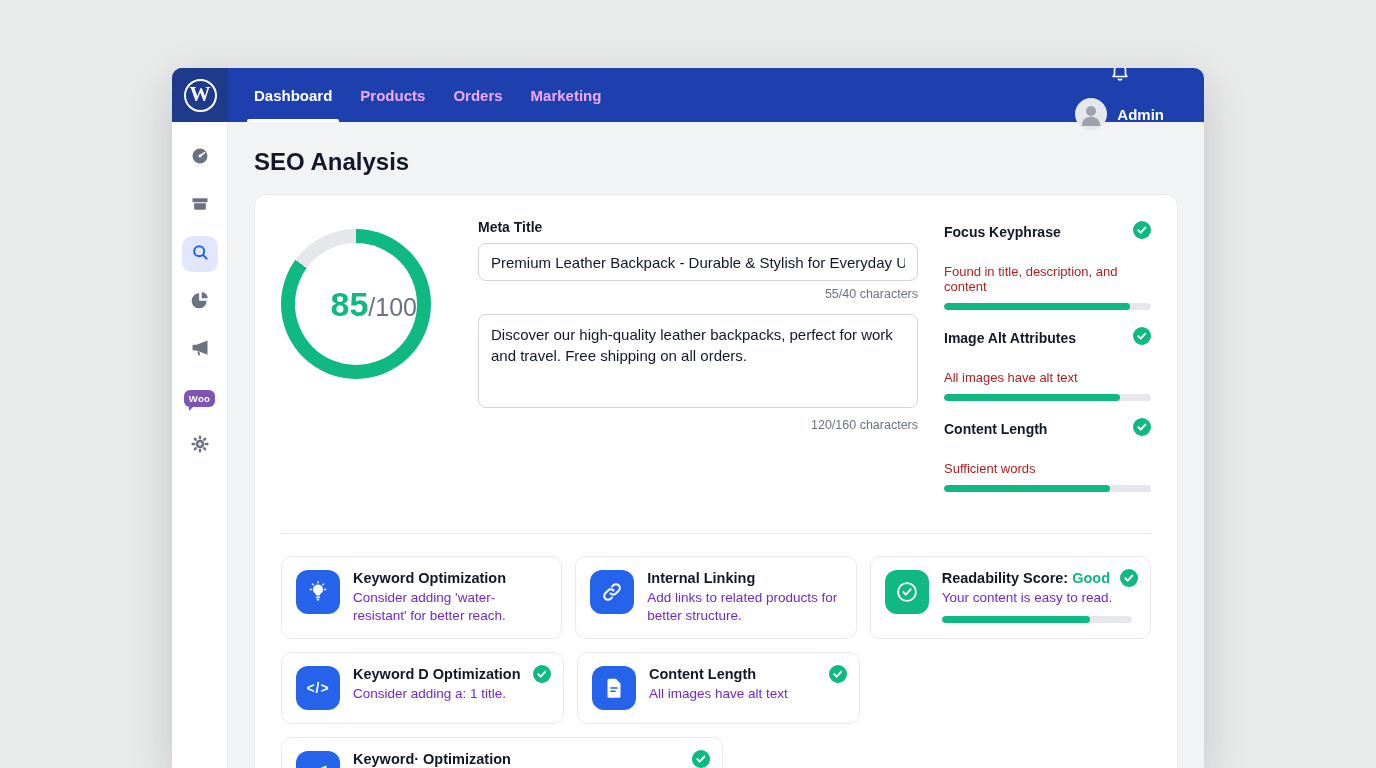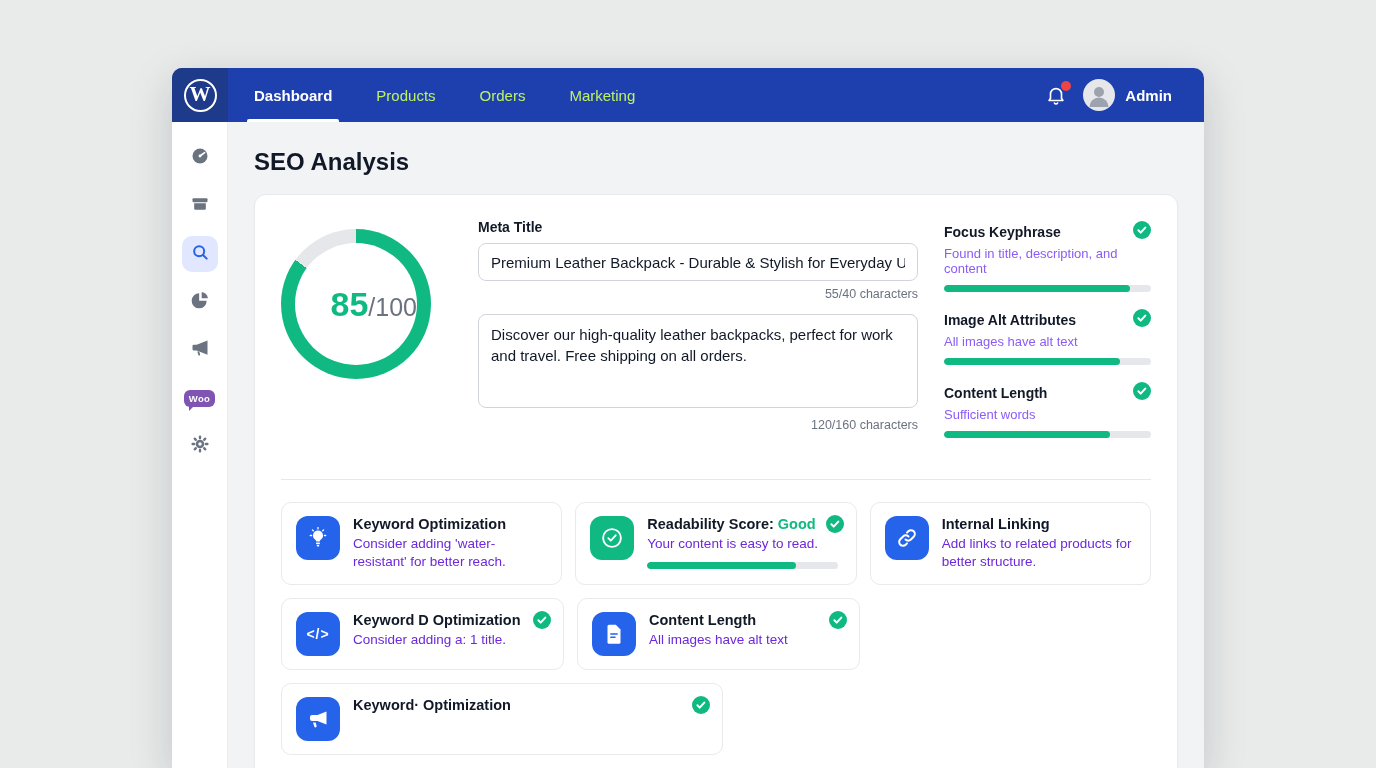--- a/index.html
+++ b/index.html
@@ -15,27 +15,27 @@
     background:#f2f3f5; border-radius:10px 10px 0 0;
     box-shadow:0 14px 44px rgba(15,23,42,.18);
     overflow:hidden;
   }
   
   .navbar { height:54px; background:#1e40af; display:flex; align-items:center; position:relative; }
   .logo-box { width:56px; height:54px; background:#1e3a8a; display:flex; align-items:center; justify-content:center; flex:0 0 56px; }
   .wp-circle { width:33px; height:33px; border-radius:50%; border:2px solid #fff; color:#fff;
     display:flex; align-items:center; justify-content:center;
     font-family:"Liberation Serif","DejaVu Serif",serif; font-size:21px; font-weight:700; line-height:1; padding-bottom:2px; }
-  .nav-items { display:flex; margin-left:26px; gap:44px; height:100%; align-items:center; }
-  .nav-item { color:#bef264; font-size:15px; font-weight:400; position:relative; height:100%;
+  .nav-items { display:flex; margin-left:26px; gap:28px; height:100%; align-items:center; }
+  .nav-item { color:#f0abfc; font-size:15px; font-weight:700; position:relative; height:100%;
     display:flex; align-items:center; cursor:pointer; }
   .nav-item.active { color:#fff; font-weight:600; }
   .nav-item.active::after { content:""; position:absolute; left:-7px; right:-7px; bottom:0; height:3px;
     background:#fff; border-radius:2px 2px 0 0; }
-  .nav-right { margin-left:auto; display:flex; align-items:center; gap:16px; padding-right:32px; }
+  .nav-right { margin-left:auto; display:flex; align-items:center; gap:16px; padding-right:40px;flex-direction:column; }
   .bell-wrap { position:relative; width:22px; height:22px; cursor:pointer; }
   .bell-dot { position:absolute; top:-3px; right:-4px; width:10px; height:10px; background:#ef4444; border-radius:50%; }
   .user { display:flex; align-items:center; gap:10px; color:#fff; font-size:15px; font-weight:600; cursor:pointer; }
   .avatar { width:32px; height:32px; border-radius:50%; background:#e5e7eb; overflow:hidden; display:flex; align-items:flex-end; justify-content:center; }
   
   .sidebar { position:absolute; left:0; top:54px; bottom:0; width:56px; background:#fff;
     border-right:1px solid #ebedf0; display:flex; flex-direction:column; align-items:center; padding-top:18px; gap:12px; }
   .side-item { width:36px; height:36px; border-radius:10px; display:flex; align-items:center; justify-content:center;
     color:#6b7280; cursor:pointer; }
   .side-item.active { background:#e0e7ff; color:#2563eb; }
@@ -61,21 +61,21 @@
   .text-input { width:100%; height:38px; border:1px solid #d1d5db; border-radius:8px; padding:0 12px;
     font-size:15px; color:#111827; font-family:inherit; background:#fff; }
   .char-count { text-align:right; font-size:12.5px; color:#6b7280; margin:6px 0 13px; }
   .textarea { width:100%; height:94px; border:1px solid #d1d5db; border-radius:8px; padding:9px 12px;
     font-size:15px; line-height:1.4; color:#111827; font-family:inherit; resize:none; background:#fff; }
   
   .checks-col { flex:1; padding-top:2px; }
   .check-item { margin-bottom:17px; }
   .check-head { display:flex; align-items:center; justify-content:space-between; }
   .check-title { font-size:14px; font-weight:700; }
-  .check-sub { font-size:13px; color:#8b5cf6; margin:3px 0 9px; }
+  .check-sub { font-size:13px; color:#b91c1c; margin:21px 0 9px; }
   .track { height:7px; background:#e5e7eb; border-radius:4px; overflow:hidden; }
   .fill { height:100%; background:#10b981; border-radius:4px; }
   .divider { border:none; border-top:1px solid #e5e7eb; margin:24px 0 22px; }
   
   .sugg-title { font-size:19px; font-weight:700; margin-bottom:16px; }
   .sugg-row { display:flex; gap:13px; margin-bottom:13px; }
   .s-card { position:relative; background:#fff; border:1px solid #e8eaee; border-radius:10px;
     padding:13px 14px; display:flex; gap:13px; width:283px; align-items:flex-start; cursor:pointer; }
   .s-card.wide { width:442px; }
   .icon-box { flex:0 0 44px; height:44px; border-radius:12px; display:flex; align-items:center; justify-content:center; }
@@ -283,52 +283,52 @@
                 </g>
               </svg>
           </div>
           <div class="s-content">
             <div class="s-title"><span>Keyword Optimization</span><span class="accent"></span></div>
             <div class="s-desc">Consider adding 'water-resistant' for better reach.</div>
           </div>
         </div>
 
         <div class="s-card">
+          <div class="icon-box icon-blue">
+            <svg width="24" height="24" viewBox="0 0 24 24" fill="none" stroke="#fff" stroke-width="2" stroke-linecap="round">
+                <path d="M10.5 13.5a3.8 3.8 0 0 0 5.4 0l2.8-2.8a3.8 3.8 0 1 0-5.4-5.4l-1.3 1.3"></path>
+                <path d="M13.5 10.5a3.8 3.8 0 0 0-5.4 0l-2.8 2.8a3.8 3.8 0 1 0 5.4 5.4l1.3-1.3"></path>
+              </svg>
+          </div>
+          <div class="s-content">
+            <div class="s-title"><span>Internal Linking</span><span class="accent"></span></div>
+            <div class="s-desc">Add links to related products for better structure.</div>
+          </div>
+        </div>
+
+        <div class="s-card">
           <div class="icon-box icon-green">
             <svg width="26" height="26" viewBox="0 0 24 24" fill="none" stroke="#fff" stroke-width="1.7" stroke-linecap="round" stroke-linejoin="round">
                 <circle cx="12" cy="12" r="8.2"></circle>
                 <path d="M8.6 12.2l2.3 2.3 4.5-5"></path>
               </svg>
           </div>
           <div class="s-content">
             <div class="s-title"><span>Readability Score:</span><span class="accent">Good</span></div>
             <div class="s-desc">Your content is easy to read.</div>
             <div class="track s-progress">
                 <div class="fill" style="width: 78%;"></div>
               </div>
           </div>
           <span class="s-badge">
             <svg width="18" height="18" viewBox="0 0 18 18">
                 <circle cx="9" cy="9" r="9" fill="#10b981"></circle>
                 <path d="M5.4 9.3l2.3 2.3 4.6-5" stroke="#fff" stroke-width="2" fill="none" stroke-linecap="round" stroke-linejoin="round"></path>
               </svg>
           </span>
-        </div>
-
-        <div class="s-card">
-          <div class="icon-box icon-blue">
-            <svg width="24" height="24" viewBox="0 0 24 24" fill="none" stroke="#fff" stroke-width="2" stroke-linecap="round">
-                <path d="M10.5 13.5a3.8 3.8 0 0 0 5.4 0l2.8-2.8a3.8 3.8 0 1 0-5.4-5.4l-1.3 1.3"></path>
-                <path d="M13.5 10.5a3.8 3.8 0 0 0-5.4 0l-2.8 2.8a3.8 3.8 0 1 0 5.4 5.4l1.3-1.3"></path>
-              </svg>
-          </div>
-          <div class="s-content">
-            <div class="s-title"><span>Internal Linking</span><span class="accent"></span></div>
-            <div class="s-desc">Add links to related products for better structure.</div>
-          </div>
         </div>
       </div>
 
       <div class="sugg-row">
         <div class="s-card">
           <div class="icon-box icon-blue">
             <span class="code-glyph">&lt;/&gt;</span>
           </div>
           <div class="s-content">
             <div class="s-title"><span>Keyword D Optimization</span><span class="accent"></span></div>

